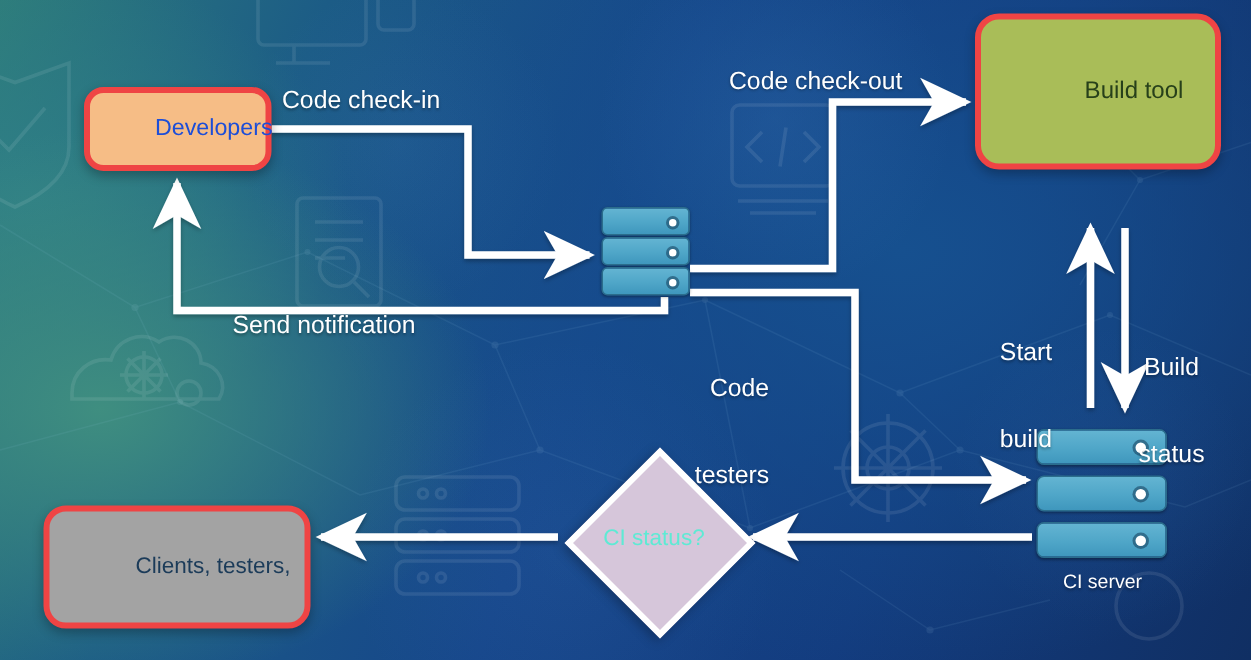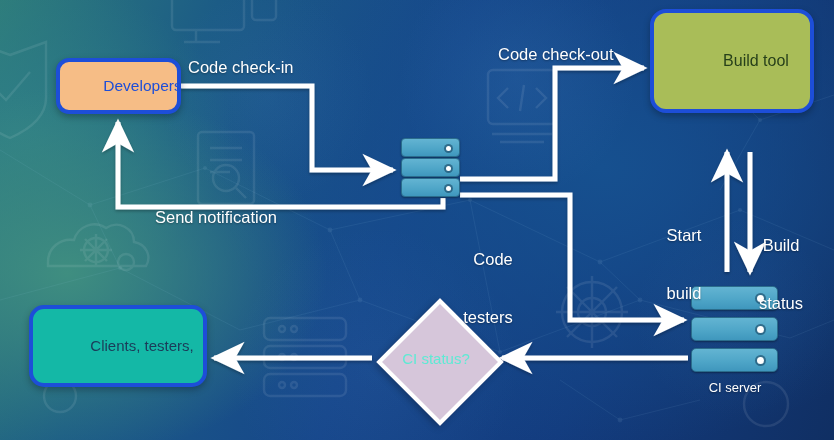--- a/index.html
+++ b/index.html
@@ -44,42 +44,42 @@
   .wires { position: absolute; inset: 0; }
 
   
   .node {
     position: absolute;
     box-sizing: border-box;
     display: flex;
     align-items: center;
     justify-content: center;
     text-align: center;
-    border: 4px solid #1d4ed8;
+    border: 4px solid #ef4444;
     border-radius: 13px;
     box-shadow: 0 3px 7px rgba(0,0,0,0.28);
     line-height: 1.22;
     padding-left: 48px;
   }
   #node-developers {
     left: 56px; top: 58px; width: 125px; height: 56px;
     background: #f6bd86;
     color: #1d4ed8;
     font-size: 15.5px;
   }
   #node-buildtool {
     left: 650px; top: 9px; width: 164px; height: 104px;
     background: #a9bd58;
     color: #27401a;
     font-size: 16px;
     border-radius: 16px;
   }
   #node-clients {
-    left: 29px; top: 305px; width: 178px; height: 82px;
-    background: #14b8a6;
+    left: 29px; top: 337px; width: 178px; height: 82px;
+    background: #a3a3a3;
     color: #1b3b59;
     font-size: 15px;
     border-radius: 15px;
   }
   #node-clients .multiline { padding: 0 6px; }
 
   
   #node-cistatus {
     position: absolute;
     left: 378px; top: 300px;
@@ -141,21 +141,21 @@
   
   .label {
     position: absolute;
     color: #ffffff;
     font-size: 16.5px;
     line-height: 1.16;
     white-space: pre;
     text-shadow: 0 1px 2px rgba(0,0,0,0.35);
   }
   #label-code-checkin { left: 188px; top: 58px; }
-  #label-code-checkout { left: 486px; top: 45px; margin-left: 12px; }
+  #label-code-checkout { left: 486px; top: 45px; }
   #label-send-notification { left: 155px; top: 208px; }
   #label-code-commit { left: 488px; top: 212px; text-align: right; transform: translateX(-50%); }
   #label-start-build { left: 684px; top: 188px; text-align: right; transform: translateX(-50%); }
   #label-build-status { left: 781px; top: 198px; text-align: center; transform: translateX(-50%); }
   #label-ci-server {
     left: 735px; top: 380px; transform: translateX(-50%);
     font-size: 13px;
   }
 </style>
 </head>

